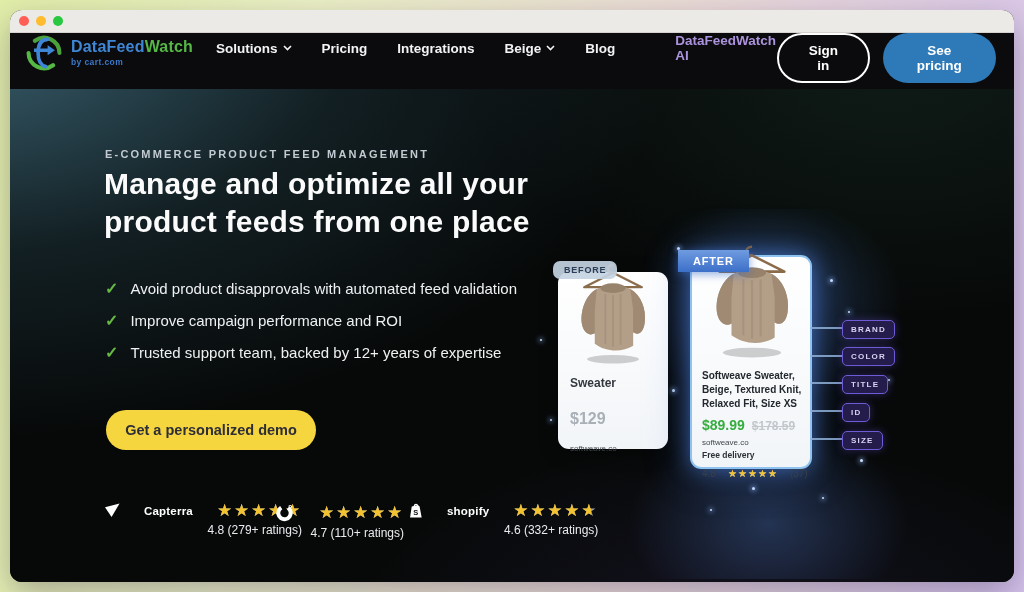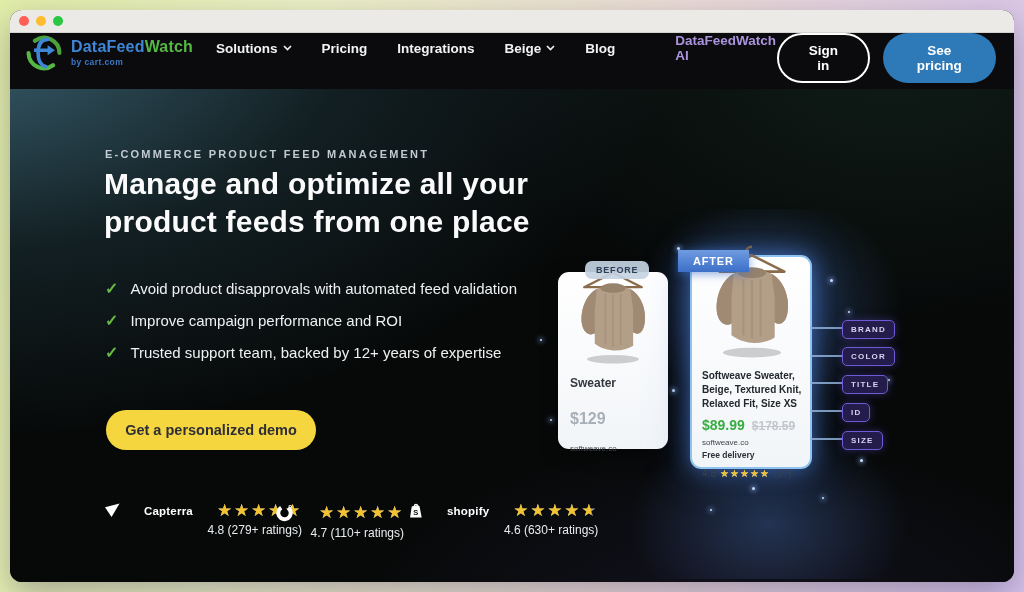--- a/index.html
+++ b/index.html
@@ -63,34 +63,34 @@
       radial-gradient(200px 140px at 45% 85%, rgba(88,140,230,.30), rgba(0,0,0,0) 70%); }
   .sparkle { position:absolute; border-radius:50%; background:#cfe2ff; box-shadow:0 0 5px 1px rgba(150,190,255,.8); }
   .card { position:absolute; background:linear-gradient(180deg,#ffffff 0%,#f2f5f8 100%); border-radius:11px; }
   .card-before { left:548px; top:183px; width:110px; height:177px; padding:104px 12px 0 12px;
     box-shadow:0 4px 18px rgba(0,0,0,.35); }
   .card-after { left:680px; top:166px; width:122px; height:214px; padding:112px 6px 0 10px;
     border:2px solid #8ec2f0; box-shadow:0 0 22px rgba(90,150,255,.55), 0 0 46px rgba(70,120,230,.35); }
   .sweater-svg { position:absolute; }
   .badge-before { position:absolute; left:543px; top:172px; background:rgba(196,211,226,.92);
     color:#2c3e57; font-size:9px; font-weight:bold; letter-spacing:.8px; padding:4px 11px;
-    border-radius:7px; z-index:3;margin-left:32px; }
+    border-radius:7px; z-index:3; }
   .badge-after { position:absolute; left:668px; top:161px; background:linear-gradient(180deg,#6f9be0,#3c6fc8);
     color:#fff; font-size:11px; font-weight:bold; letter-spacing:.8px; padding:5px 15px;
     border-radius:0; z-index:3; box-shadow:0 2px 10px rgba(60,110,200,.6); }
   .b-title { font-size:12px; color:#33383e; font-weight:600; }
   .b-price { font-size:16px; color:#a9afb6; font-weight:600; margin-top:20px; }
   .b-site  { font-size:8px; color:#41464c; margin-top:16px; }
   .a-title { font-size:10px; line-height:14px; color:#23282e; font-weight:bold; }
   .a-price-row { margin-top:6px; display:flex; align-items:baseline; gap:7px; }
   .a-price-new { font-size:14px; font-weight:bold; color:#35ad3f; }
   .a-price-old { font-size:12px; font-weight:bold; color:#c2c7cc; text-decoration:line-through; }
   .a-site { font-size:8px; color:#41464c; margin-top:5px; }
   .a-delivery { font-size:8.5px; font-weight:bold; color:#2c3137; margin-top:3px; }
-  .a-rating-row { margin-top:8px; display:flex; align-items:center; gap:4px; font-size:10px; color:#3a3f45; }
+  .a-rating-row { margin-top:8px; display:flex; align-items:center; gap:12px; font-size:10px; color:#3a3f45; }
   
   .attr-tag { position:absolute; left:832px; background:#241c4a; border:1.5px solid #6c5bd4;
     color:#d9d3f2; font-size:8px; font-weight:bold; letter-spacing:1.2px; padding:4px 8px;
     border-radius:5px; box-shadow:0 0 8px rgba(90,70,190,.45); }
   .connector { position:absolute; left:800px; width:34px; height:2px; background:#8fb0d8; opacity:.85; }
   
   .rating-group { position:absolute; display:flex; flex-direction:column; }
   .rating-top { display:flex; align-items:center; gap:24px; }
   .rating-label { color:#fff; font-weight:bold; font-size:11.5px; letter-spacing:.2px; }
   .rating-sub { color:#e9ecef; font-size:12px; margin-top:4px; text-align:right; }
@@ -304,17 +304,17 @@
         </svg>
         <span class="rating-label">shopify</span>
         <span class="stars">
             <span class="st"><span class="st-e">★</span><span class="st-f" style="width:100%">★</span></span>
             <span class="st"><span class="st-e">★</span><span class="st-f" style="width:100%">★</span></span>
             <span class="st"><span class="st-e">★</span><span class="st-f" style="width:100%">★</span></span>
             <span class="st"><span class="st-e">★</span><span class="st-f" style="width:100%">★</span></span>
             <span class="st"><span class="st-e">★</span><span class="st-f" style="width:54.999999999999986%">★</span></span>
           </span>
       </div>
-      <div class="rating-sub">4.6 (630+ ratings)</div>
+      <div class="rating-sub">4.6 (332+ ratings)</div>
     </div>
 
   </div>
 </div>
 
 </body></html>

